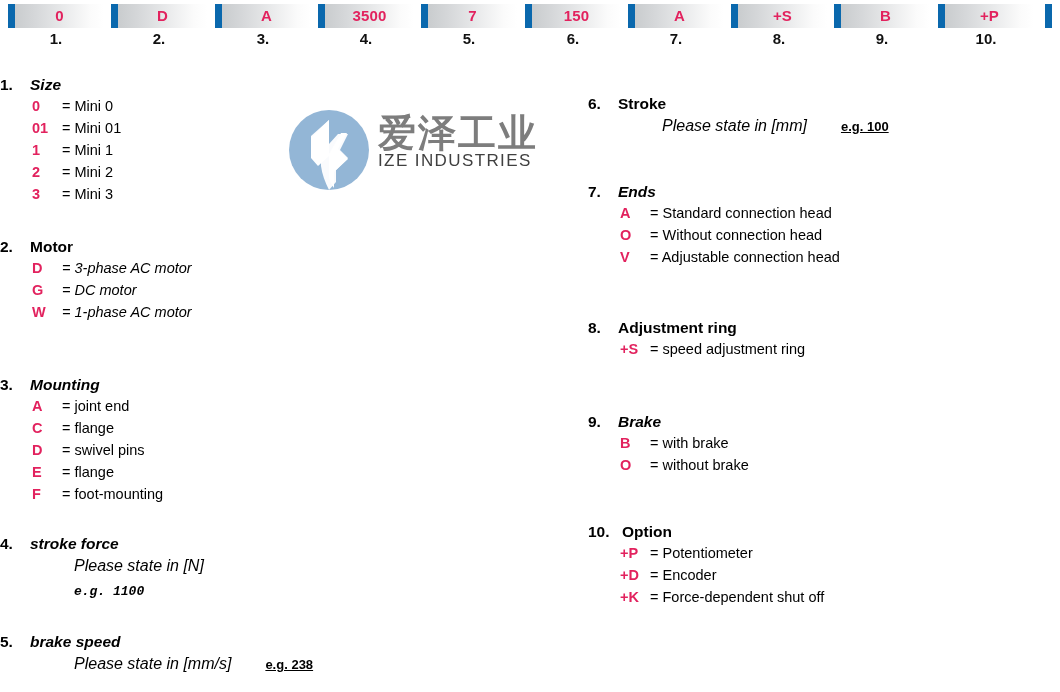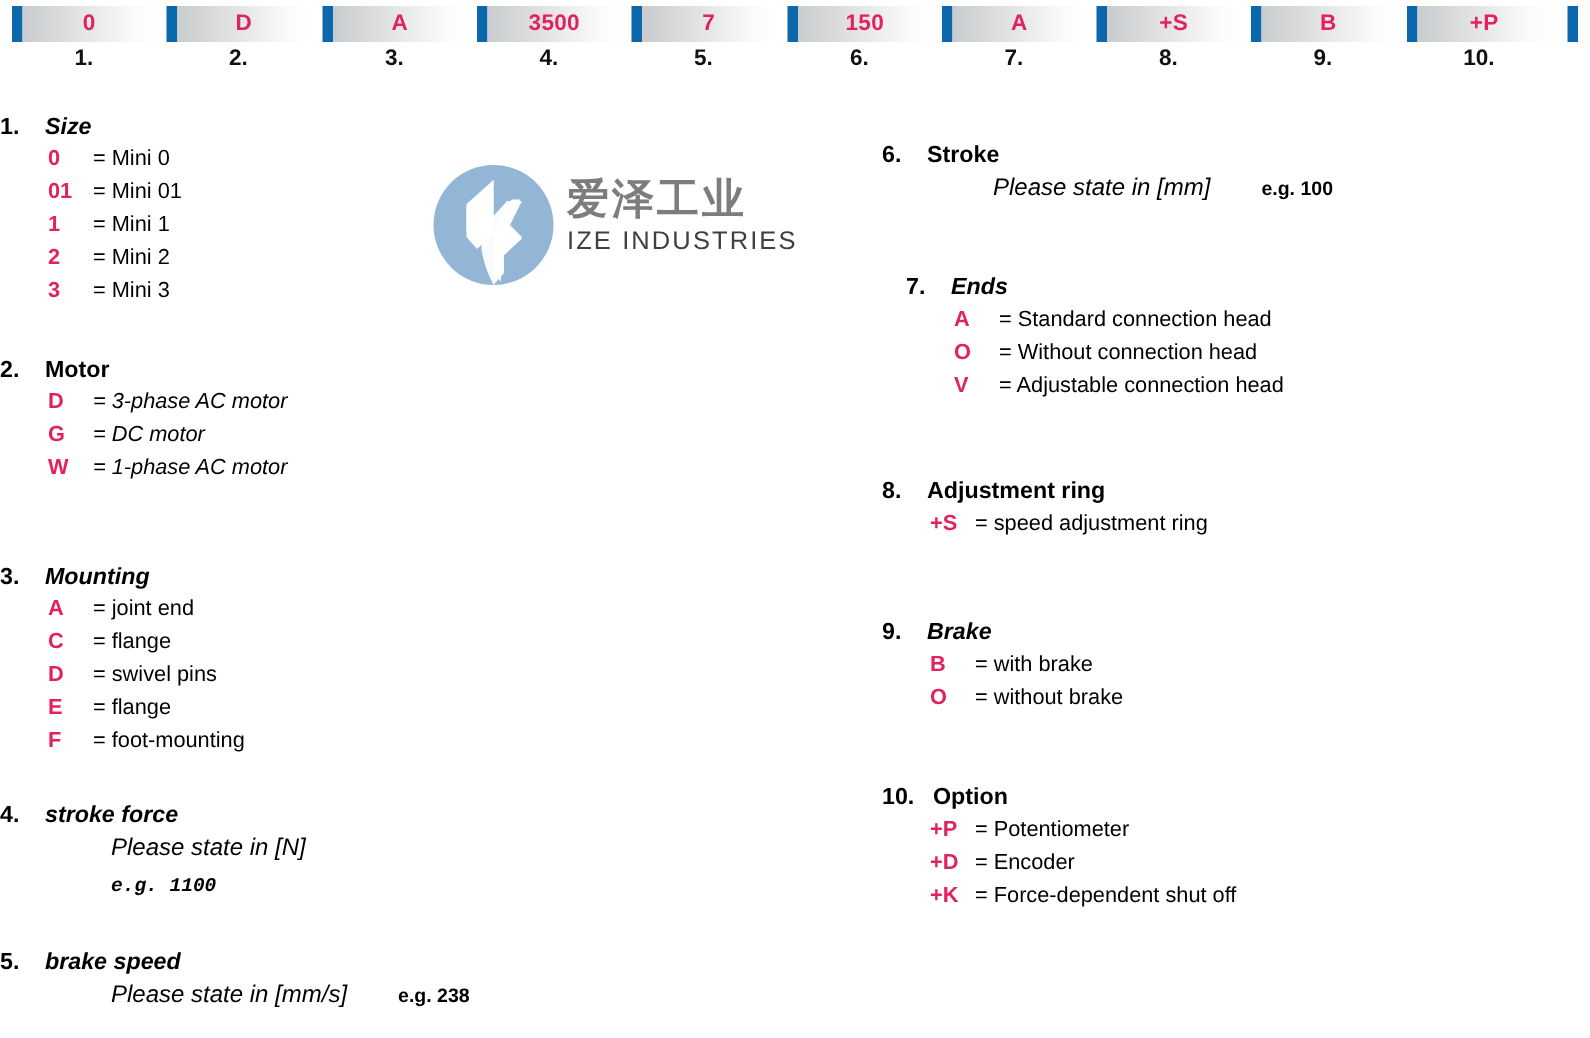--- a/index.html
+++ b/index.html
@@ -158,20 +158,21 @@
   }
   .eg {
     font-size: 13px;
     font-weight: bold;
     font-style: italic;
     color: #000;
     margin-left: 34px;
   }
   .eg.nonital {
     font-style: normal;
+    text-decoration: underline;
   }
   .eg-row {
     position: relative;
     height: 22px;
     padding-left: 74px;
     white-space: nowrap;
   }
   .eg-row .eg {
     margin-left: 0;
     font-family: Liberation Mono, monospace;
@@ -193,21 +194,21 @@
     width: 86px;
     height: 88px;
   }
   #wm-text {
     position: absolute;
     left: 92px;
     top: 8px;
     width: 172px;
   }
   #wm-cn {
-    font-size: 28px;
+    font-size: 38px;
     font-weight: bold;
     color: #7d7d7d;
     letter-spacing: 2px;
     line-height: 34px;
     white-space: nowrap;
   }
   #wm-en {
     font-size: 17px;
     color: #404040;
     letter-spacing: 1.4px;
@@ -314,21 +315,21 @@
       <div class="sec-head"><span class="sec-idx">5.</span><span class="sec-title ital">brake speed</span></div>
       <div class="state-row"><span class="state-text">Please state in [mm/s]</span><span class="eg nonital">e.g. 238</span></div>
     </div>
   </div>
 
 <div id="col-right">
     <div class="section" style="margin-bottom: 42px;">
       <div class="sec-head"><span class="sec-idx">6.</span><span class="sec-title">Stroke</span></div>
       <div class="state-row"><span class="state-text">Please state in [mm]</span><span class="eg nonital">e.g. 100</span></div>
     </div>
-    <div class="section" style="margin-bottom: 48px; margin-left: 16px;">
+    <div class="section" style="margin-bottom: 48px;">
       <div class="sec-head"><span class="sec-idx">7.</span><span class="sec-title ital">Ends</span></div>
       <div class="opt-row"><span class="opt-code">A</span><span class="opt-desc">= Standard connection head</span></div>
       <div class="opt-row"><span class="opt-code">O</span><span class="opt-desc">= Without connection head</span></div>
       <div class="opt-row"><span class="opt-code">V</span><span class="opt-desc">= Adjustable connection head</span></div>
     </div>
     <div class="section" style="margin-bottom: 50px;">
       <div class="sec-head"><span class="sec-idx">8.</span><span class="sec-title">Adjustment ring</span></div>
       <div class="opt-row"><span class="opt-code">+S</span><span class="opt-desc">= speed adjustment ring</span></div>
     </div>
     <div class="section" style="margin-bottom: 44px;">

